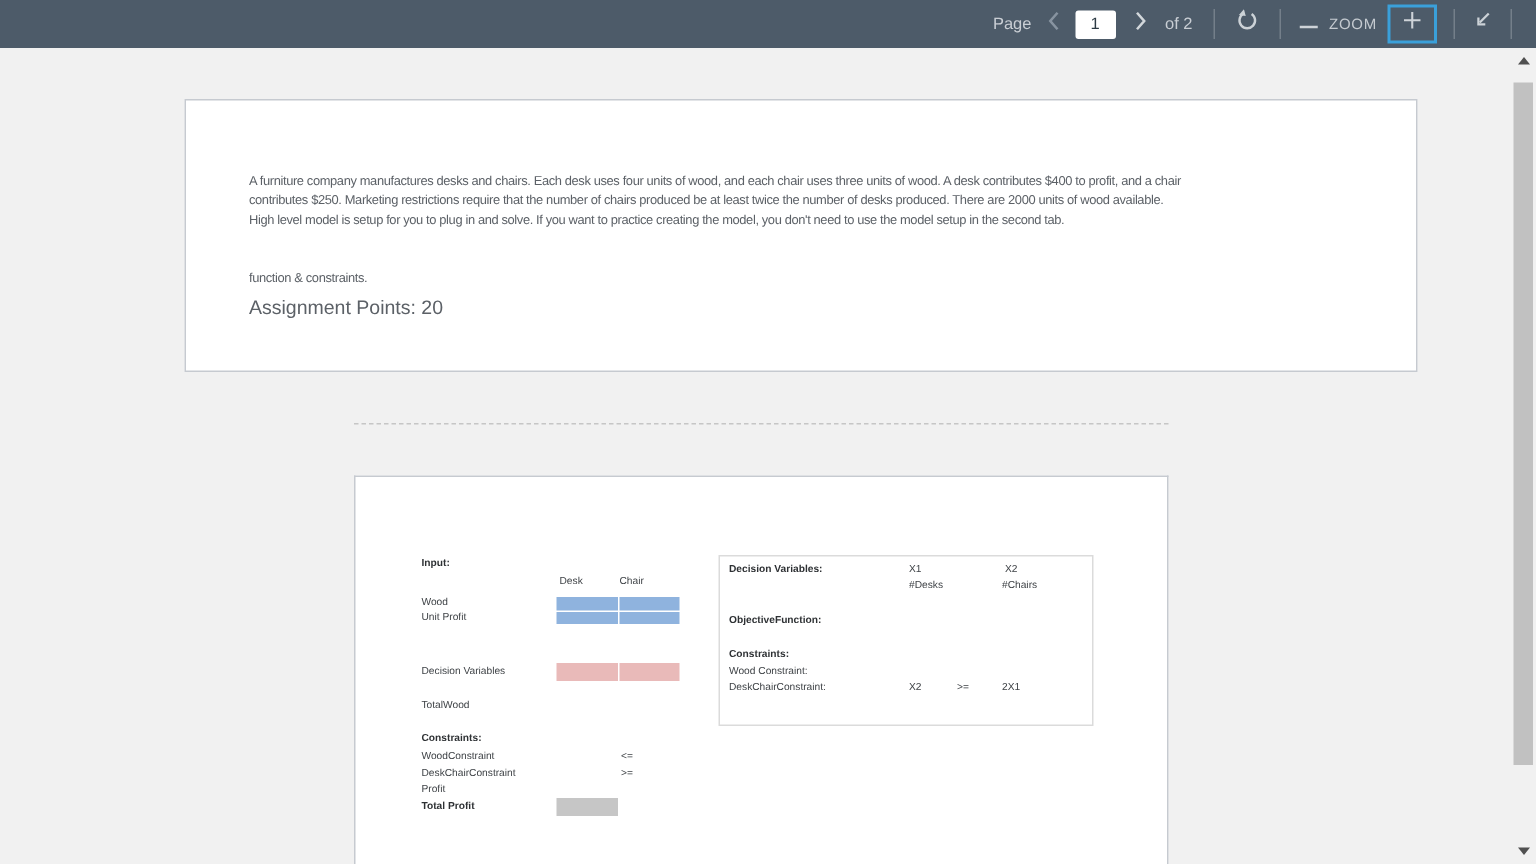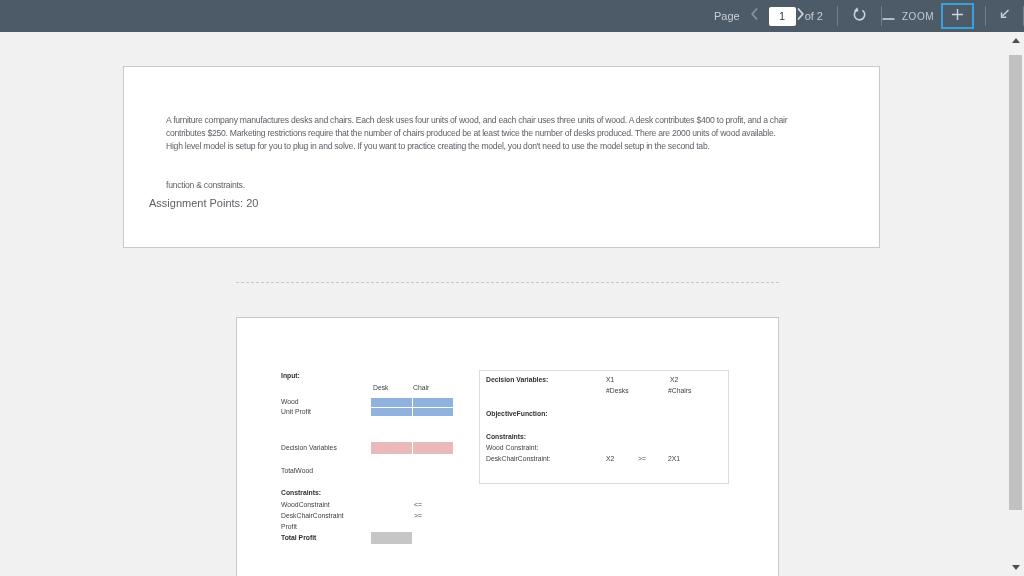--- a/index.html
+++ b/index.html
@@ -8,63 +8,64 @@
     position:relative;
     font-family:"Liberation Sans", sans-serif;
     background:#f1f1f1;
   }
 
   
   .toolbar {
     position:absolute; top:0; left:0; width:1024px; height:32px;
     background:#4d5b69;
     display:flex; align-items:center; justify-content:flex-end;
+    padding-right:16px;
   }
   .tb-label { color:#c9ced4; font-size:11px; }
   .tb-zoom-label { color:#c4cad0; font-size:10px; letter-spacing:.5px; }
   .tb-sep { width:1px; height:20px; background:rgba(255,255,255,.22); }
   .page-input {
     width:27px; height:19px; border:none; border-radius:2px;
     background:#ffffff; color:#2d3b45; font-size:11px; text-align:center;
     font-family:"Liberation Sans", sans-serif;
   }
   .tb-btn { background:none; border:none; display:flex; align-items:center; justify-content:center; cursor:pointer; padding:0; }
   .plus-btn {
     width:33px; height:26px; border:2px solid #3aa0da;
     display:flex; align-items:center; justify-content:center;
     background:transparent;
   }
-  .ml10{margin-left:10px}.ml12{}.ml14{margin-left:14px}
+  .ml10{margin-left:10px}.ml12{margin-left:12px}.ml14{margin-left:14px}
   .ml13{margin-left:13px}.ml7{margin-left:7px}.ml11{margin-left:11px}
 
   
   .scrollbar {
     position:absolute; right:0; top:32px; width:17px; height:544px;
     background:#f1f1f1;
   }
   .sb-arrow-up, .sb-arrow-down {
     position:absolute; left:0; width:17px; height:17px;
     display:flex; align-items:center; justify-content:center;
   }
   .sb-arrow-up { top:0; }
   .sb-arrow-down { bottom:0; }
   .tri-up { width:0; height:0; border-left:4px solid transparent; border-right:4px solid transparent; border-bottom:5px solid #505050; }
   .tri-down { width:0; height:0; border-left:4px solid transparent; border-right:4px solid transparent; border-top:5px solid #505050; }
   .sb-thumb { position:absolute; left:2px; top:23px; width:13px; height:455px; background:#c1c1c1; }
 
   
   .page1 {
-    position:absolute; left:123px; top:66px; width:757px; height:182px;
+    position:absolute; left:123px; top:66px; width:822px; height:182px;
     background:#fff; border:1px solid #c6cad0;
   }
   .doc-line {
     position:absolute; left:42px; white-space:nowrap;
     font-size:8.6px; letter-spacing:-0.25px; line-height:13px; color:#5c6167;
   }
-  .doc-points { position:absolute; left:25px; font-size:11px; color:#5c6167; white-space:nowrap; }
+  .doc-points { position:absolute; left:42px; font-size:13px; color:#5c6167; white-space:nowrap; }
 
   .page-divider {
     position:absolute; left:236px; top:282px; width:543px; height:0;
     border-top:1px dashed #c6c6c6;
   }
 
   .page2 {
     position:absolute; left:236px; top:317px; width:543px; height:259px;
     background:#fff; border:1px solid #c6cad0; border-bottom:none;
   }

